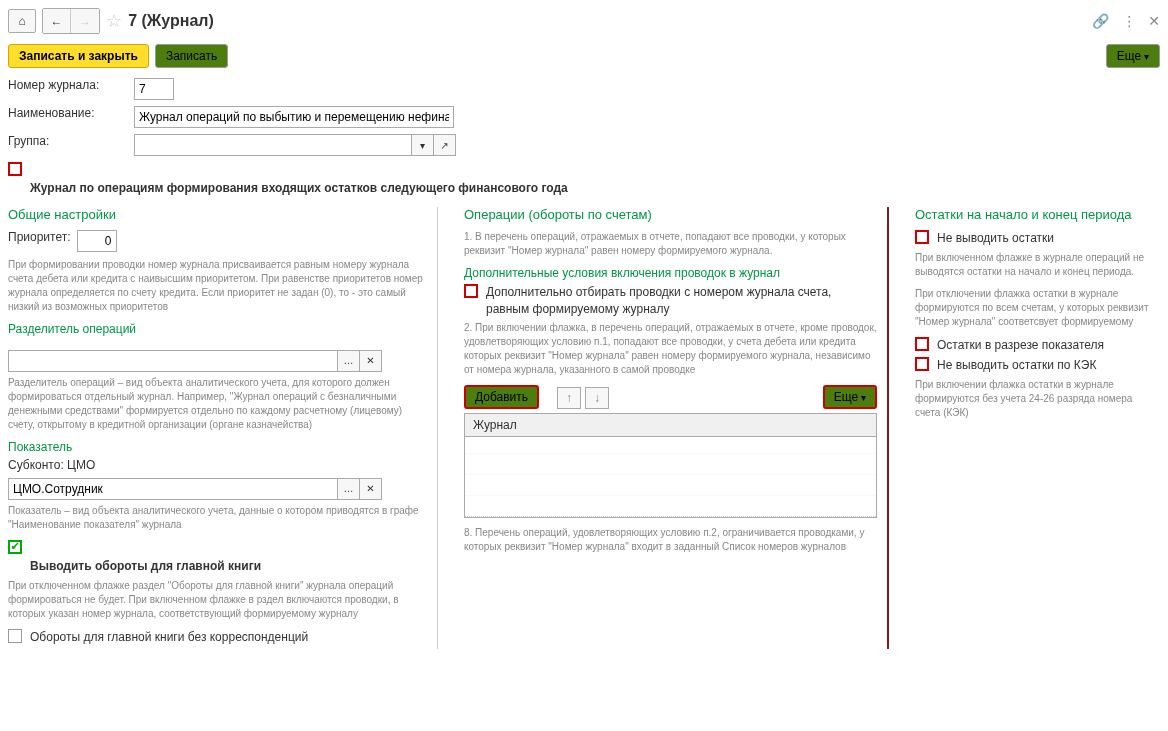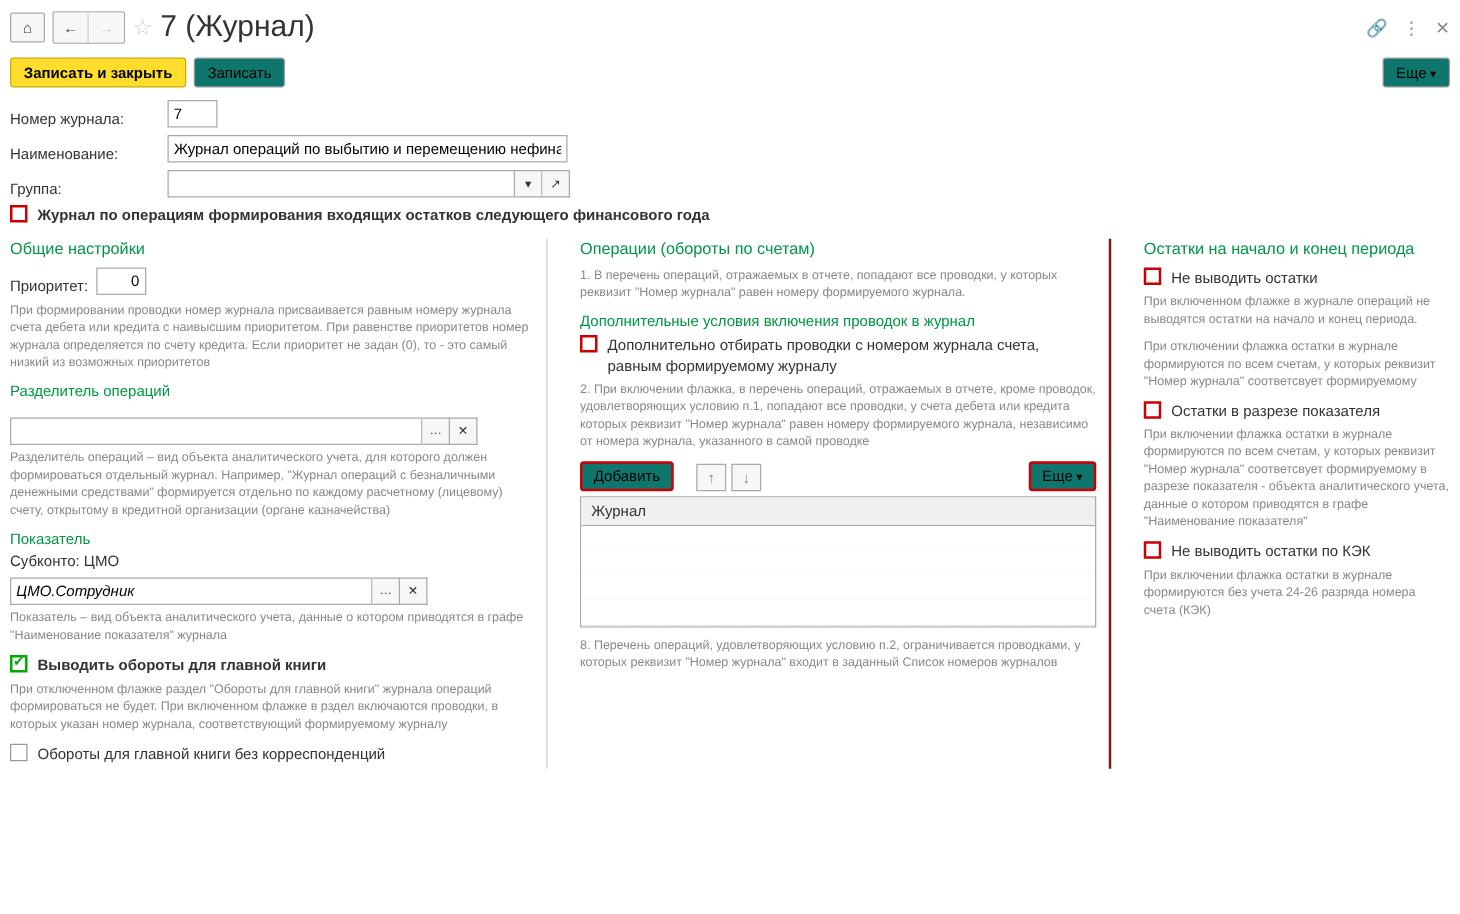--- a/index.html
+++ b/index.html
@@ -39,57 +39,57 @@
     width: 28px;
     height: 24px;
     background: #f7f7f7;
     display: inline-flex;
     align-items: center;
     justify-content: center;
     cursor: pointer;
   }
   .nav-group .nav-half:first-child { border-right: 1px solid #ccc; }
   .star-icon { color: #ccc; font-size: 18px; }
-  .page-title { font-size: 24px; font-weight: normal; text-align: right; }
+  .page-title { font-size: 16px; font-weight: bold; text-align: right; }
   .header-right {
     margin-left: auto;
     display: flex;
     gap: 12px;
     align-items: center;
     color: #888;
   }
   .header-right span { cursor: pointer; font-size: 14px; }
 
   .toolbar-row {
     display: flex;
     align-items: flex-start;
     gap: 6px;
     margin-bottom: 10px;
   }
   .btn {
     border: 1px solid #999;
-    background: #0f766e;
+    background: #4d7c0f;
     padding: 4px 10px;
     border-radius: 3px;
     cursor: pointer;
     font-size: 12px;
   }
   .btn-yellow {
     background: #ffdd2d;
     border-color: #ccaa00;
     font-weight: bold;
   }
   .btn-more {
     margin-left: auto;
   }
   .caret-down::after { content: " ▾"; font-size: 10px; }
 
   .form-row {
     display: flex;
-    align-items: flex-end;
+    align-items: flex-start;
     gap: 6px;
     margin-bottom: 6px;
   }
   .form-label { width: 120px; }
   .text-input {
     border: 1px solid #aaa;
     padding: 2px 4px;
     height: 22px;
     font-size: 12px;
   }
@@ -117,21 +117,21 @@
     cursor: pointer;
     font-size: 11px;
     line-height: 1;
     margin-right: 4px;
     flex-shrink: 0;
   }
   .cb-red { border: 2px solid #c00; }
   .cb-checked { color: #0a0; border-color: #0a0; }
   .cb-checked::before { content: "✔"; }
 
-  .bold-label { font-weight: bold; }
+  .bold-label { font-weight: bold; margin-top: 18px; }
 
   .columns {
     display: flex;
     gap: 16px;
     margin-top: 10px;
   }
   .col {
     padding: 0 10px;
   }
   .col-left { width: 430px; border-right: 1px solid #ccc; padding-left: 0; }
@@ -255,21 +255,21 @@
     <div class="input-group" style="margin-top:14px">
       <input class="text-input" style="width: 330px;">
       <div class="input-btn">…</div>
       <div class="input-btn">✕</div>
     </div>
     <div class="help-text">Разделитель операций – вид объекта аналитического учета, для которого должен формироваться отдельный журнал. Например, "Журнал операций с безналичными денежными средствами" формируется отдельно по каждому расчетному (лицевому) счету, открытому в кредитной организации (органе казначейства)</div>
 
     <div class="sub-title">Показатель</div>
     <div class="small-gap">Субконто: ЦМО</div>
     <div class="input-group">
-      <input class="text-input" style="width: 290px; font-style: italic;" value="ЦМО.Сотрудник">
+      <input class="text-input" style="width: 330px;" value="ЦМО.Сотрудник">
       <div class="input-btn">…</div>
       <div class="input-btn">✕</div>
     </div>
     <div class="help-text">Показатель – вид объекта аналитического учета, данные о котором приводятся в графе "Наименование показателя" журнала</div>
 
     <div class="cb-row">
       <span class="checkbox cb-red cb-checked"></span>
       <span class="cb-label bold-label">Выводить обороты для главной книги</span>
     </div>
     <div class="help-text">При отключенном флажке раздел "Обороты для главной книги" журнала операций формироваться не будет. При включенном флажке в рздел включаются проводки, в которых указан номер журнала, соответствующий формируемому журналу</div>
@@ -312,21 +312,20 @@
       <span class="checkbox cb-red"></span>
       <span class="cb-label">Не выводить остатки</span>
     </div>
     <div class="help-text">При включенном флажке в журнале операций не выводятся остатки на начало и конец периода.</div>
     <div class="help-text">При отключении флажка остатки в журнале формируются по всем счетам, у которых реквизит "Номер журнала" соответсвует формируемому</div>
 
     <div class="cb-row">
       <span class="checkbox cb-red"></span>
       <span class="cb-label">Остатки в разрезе показателя</span>
     </div>
-    <div class="help-text">При включении флажка остатки в журнале формируются по всем счетам, у которых реквизит "Номер журнала" соответсвует формируемому в разрезе показателя - объекта аналитического учета, данные о котором приводятся в графе "Наименование показателя"</div>
 
     <div class="cb-row">
       <span class="checkbox cb-red"></span>
       <span class="cb-label">Не выводить остатки по КЭК</span>
     </div>
     <div class="help-text">При включении флажка остатки в журнале формируются без учета 24-26 разряда номера счета (КЭК)</div>
   </div>
 </div>
 
 </body></html>

